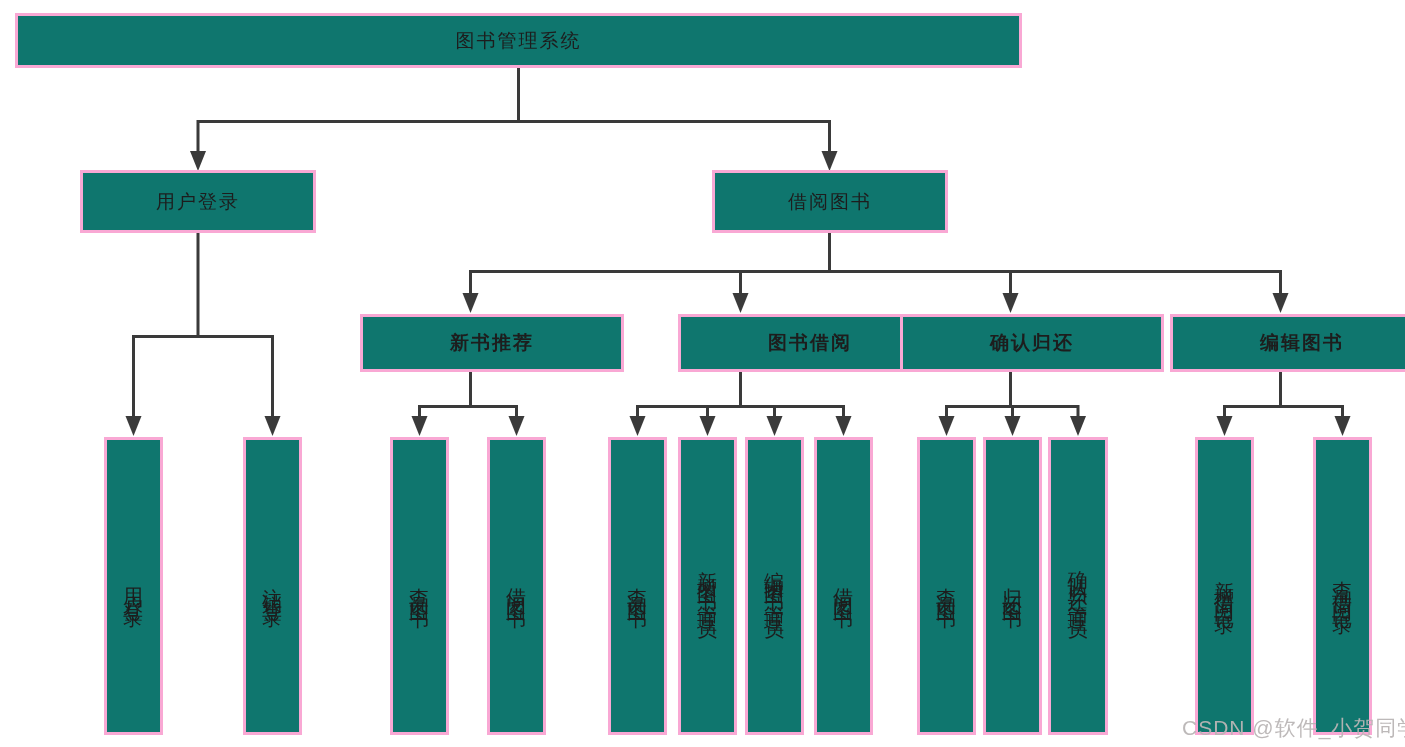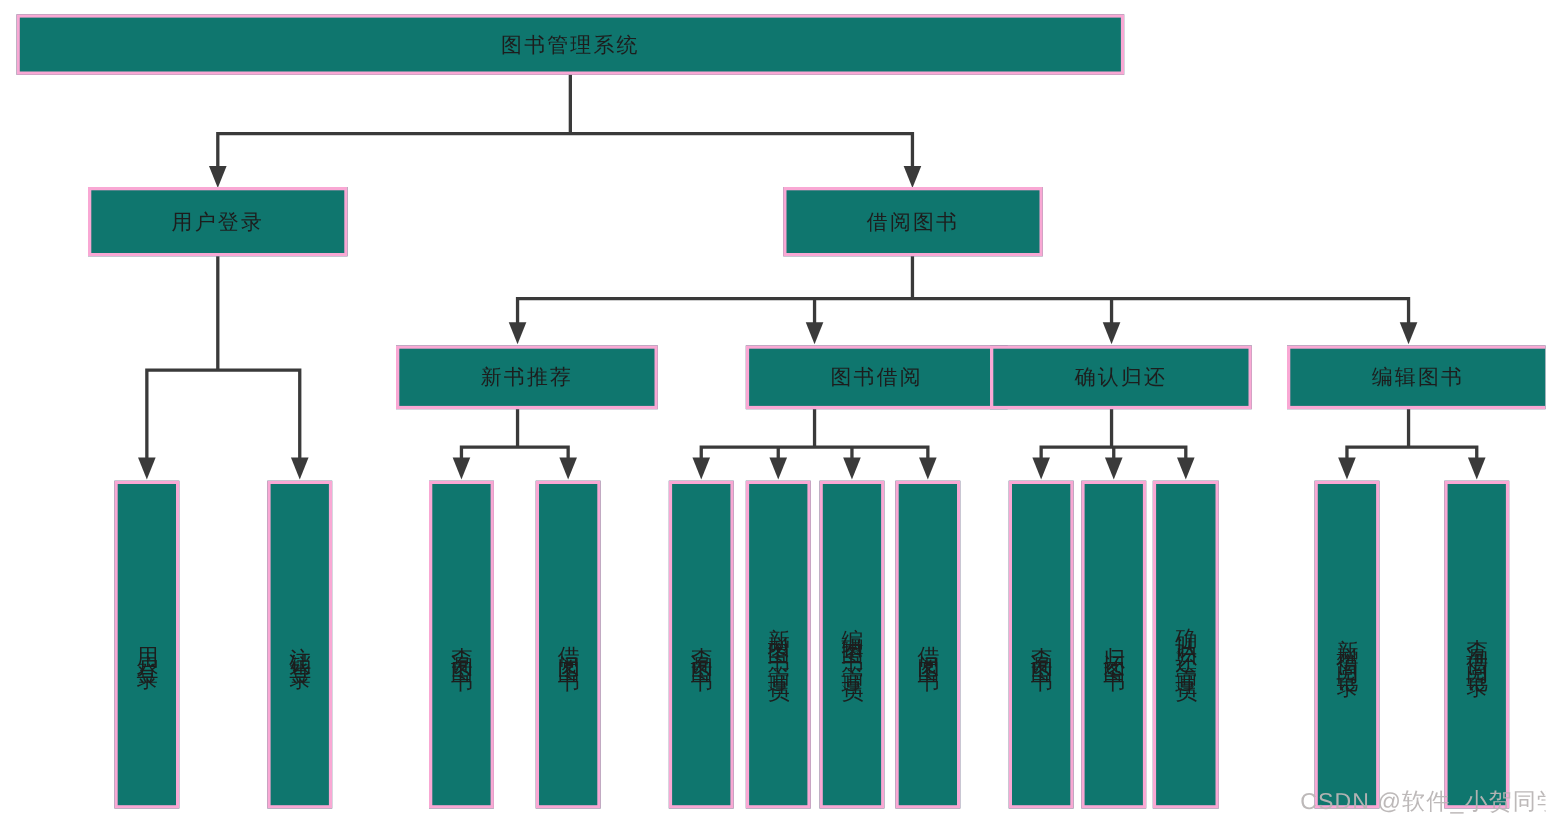--- a/index.html
+++ b/index.html
@@ -47,21 +47,21 @@
     letter-spacing: 7px;
     line-height: 1.1;
     color: #1d1d1d;
   }
   
   .n-root { left: 15px; top: 13px; width: 1007px; height: 55px; }
   
   .n-user-login { left: 80px;  top: 170px; width: 236px; height: 63px; }
   .n-book-mgmt  { left: 712px; top: 170px; width: 236px; height: 63px; }
   
-  .l3 { top: 314px; height: 58px; width: 238px; }
+  .l3 { top: 314px; height: 58px; width: 264px; font-weight: bold; }
   .n-recommend { left: 360px; }
   .n-borrow    { left: 630px; margin-left: 48px; }
   .n-current   { left: 900px; }
   .n-records   { left: 1170px; }
   
   .leaf { top: 437px; height: 298px; width: 59px; }
   .n-leaf-login       { left: 104px; }
   .n-leaf-logout      { left: 243px; }
   .n-leaf-rec-query   { left: 390px; }
   .n-leaf-rec-borrow  { left: 487px; }

